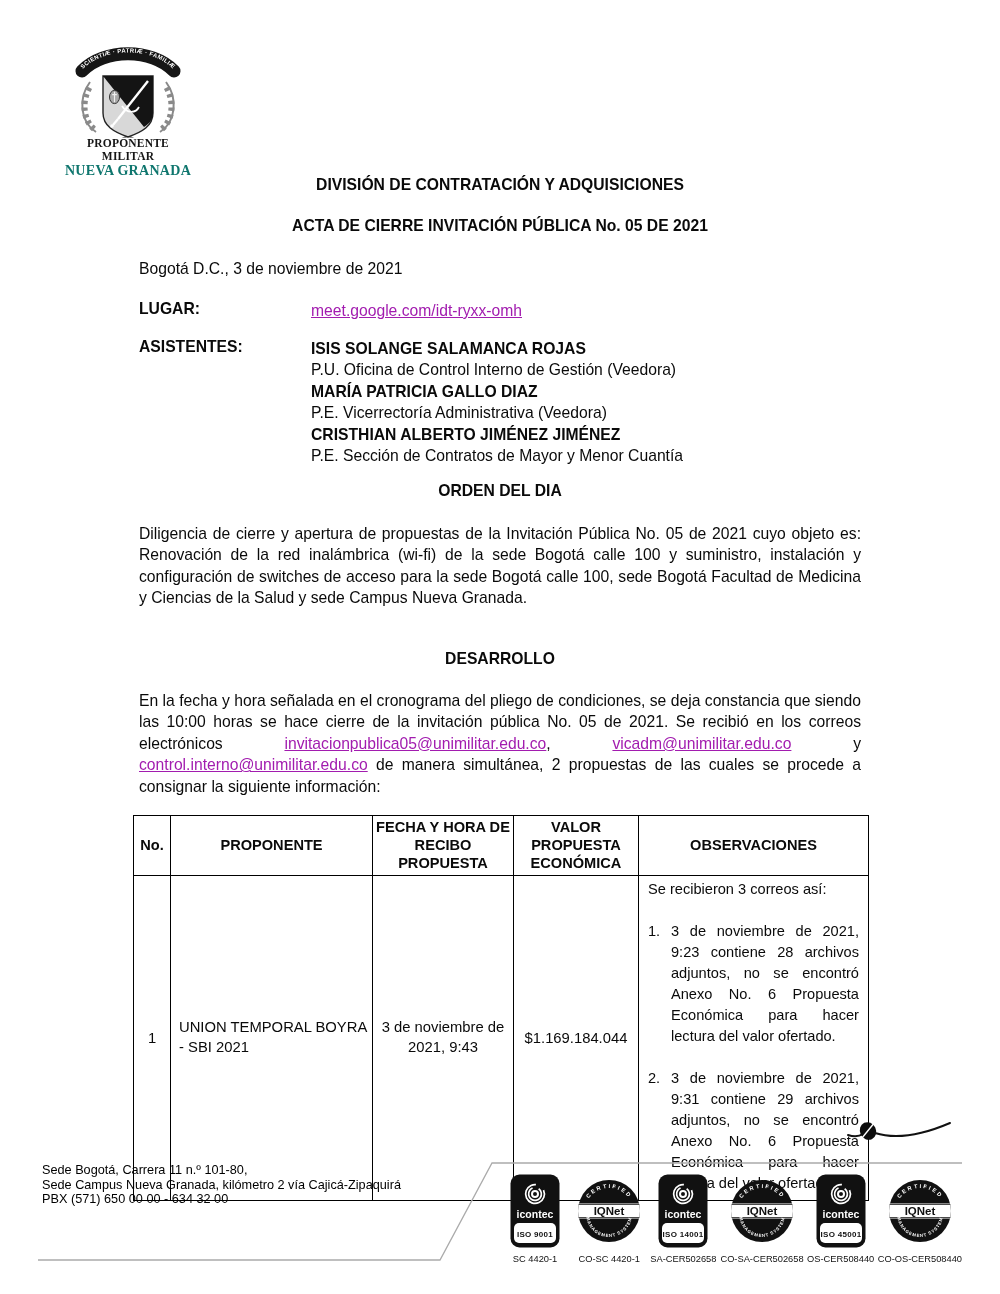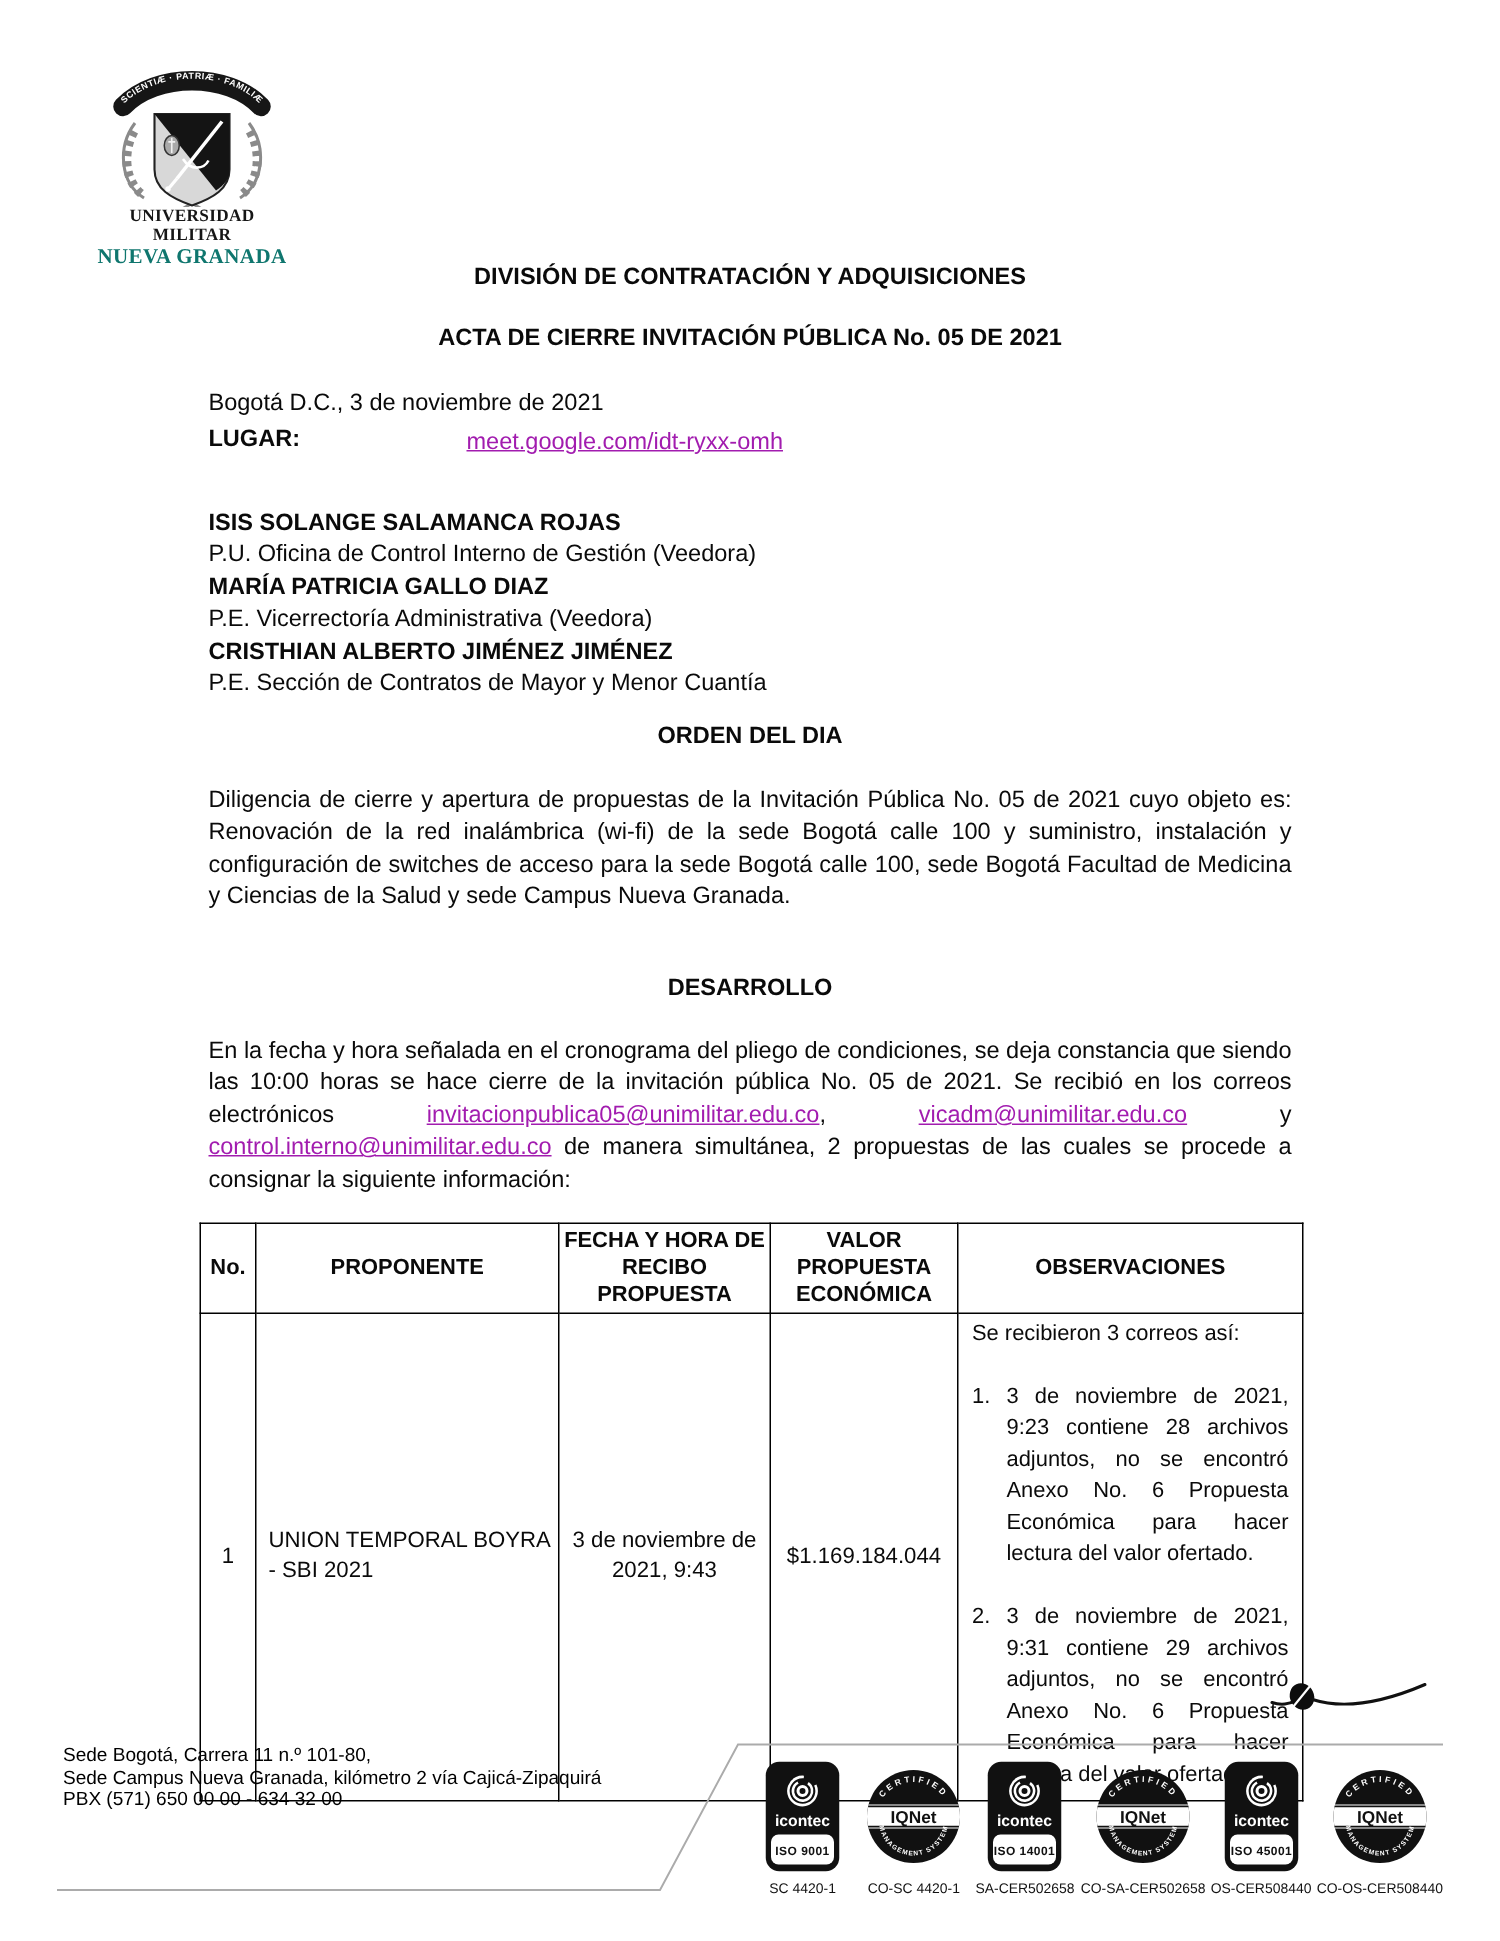--- a/index.html
+++ b/index.html
@@ -79,38 +79,39 @@
         <path d="M48,83 L43,89" stroke="#ffffff" stroke-width="2.2"></path>
         <circle cx="42" cy="90" r="1.8" fill="#ffffff"></circle>
       </g>
 
       <g>
         <ellipse cx="44.5" cy="61" rx="5" ry="6.6" fill="#a9a9a9" stroke="#333" stroke-width="1"></ellipse>
         <path d="M44.5,55.8 L44.5,66 M42.2,58.6 L46.8,58.6" stroke="#f0f0f0" stroke-width="1.1"></path>
       </g>
     </g>
   </svg>
-  <div class="logo-name1">UNIVERSIDAD MILITAR</div>
+  <div class="logo-name1">PROPONENTE MILITAR</div>
   <div class="logo-name2">NUEVA GRANADA</div>
 </div>
 
 <div class="abs content h-center" style="top:176px;">DIVISIÓN DE CONTRATACIÓN Y ADQUISICIONES</div>
 
 <div class="abs content h-center" style="top:217px;">ACTA DE CIERRE INVITACIÓN PÚBLICA No. 05 DE 2021</div>
 
 <div class="abs content body-text" style="top:258px;">Bogotá D.C., 3 de noviembre de 2021</div>
 
-<div class="abs content meta-row" style="top:284px;justify-content:center;">
+<div class="abs content meta-row" style="top:300px;justify-content:center;">
   <div class="meta-label">LUGAR:</div>
   <div class="meta-value">
     <a class="doclink">meet.google.com/idt-ryxx-omh</a>
   </div>
 </div>
 
 <div class="abs content meta-row" style="top:338px;">
+  <div class="meta-label">ASISTENTES:</div>
   <div class="meta-value">
     <div class="att-name">ISIS SOLANGE SALAMANCA ROJAS</div>
     <div>P.U. Oficina de Control Interno de Gestión (Veedora)</div>
     <div class="att-name">MARÍA PATRICIA GALLO DIAZ</div>
     <div>P.E. Vicerrectoría Administrativa (Veedora)</div>
     <div class="att-name">CRISTHIAN ALBERTO JIMÉNEZ JIMÉNEZ</div>
     <div>P.E. Sección de Contratos de Mayor y Menor Cuantía</div>
   </div>
 </div>
 

